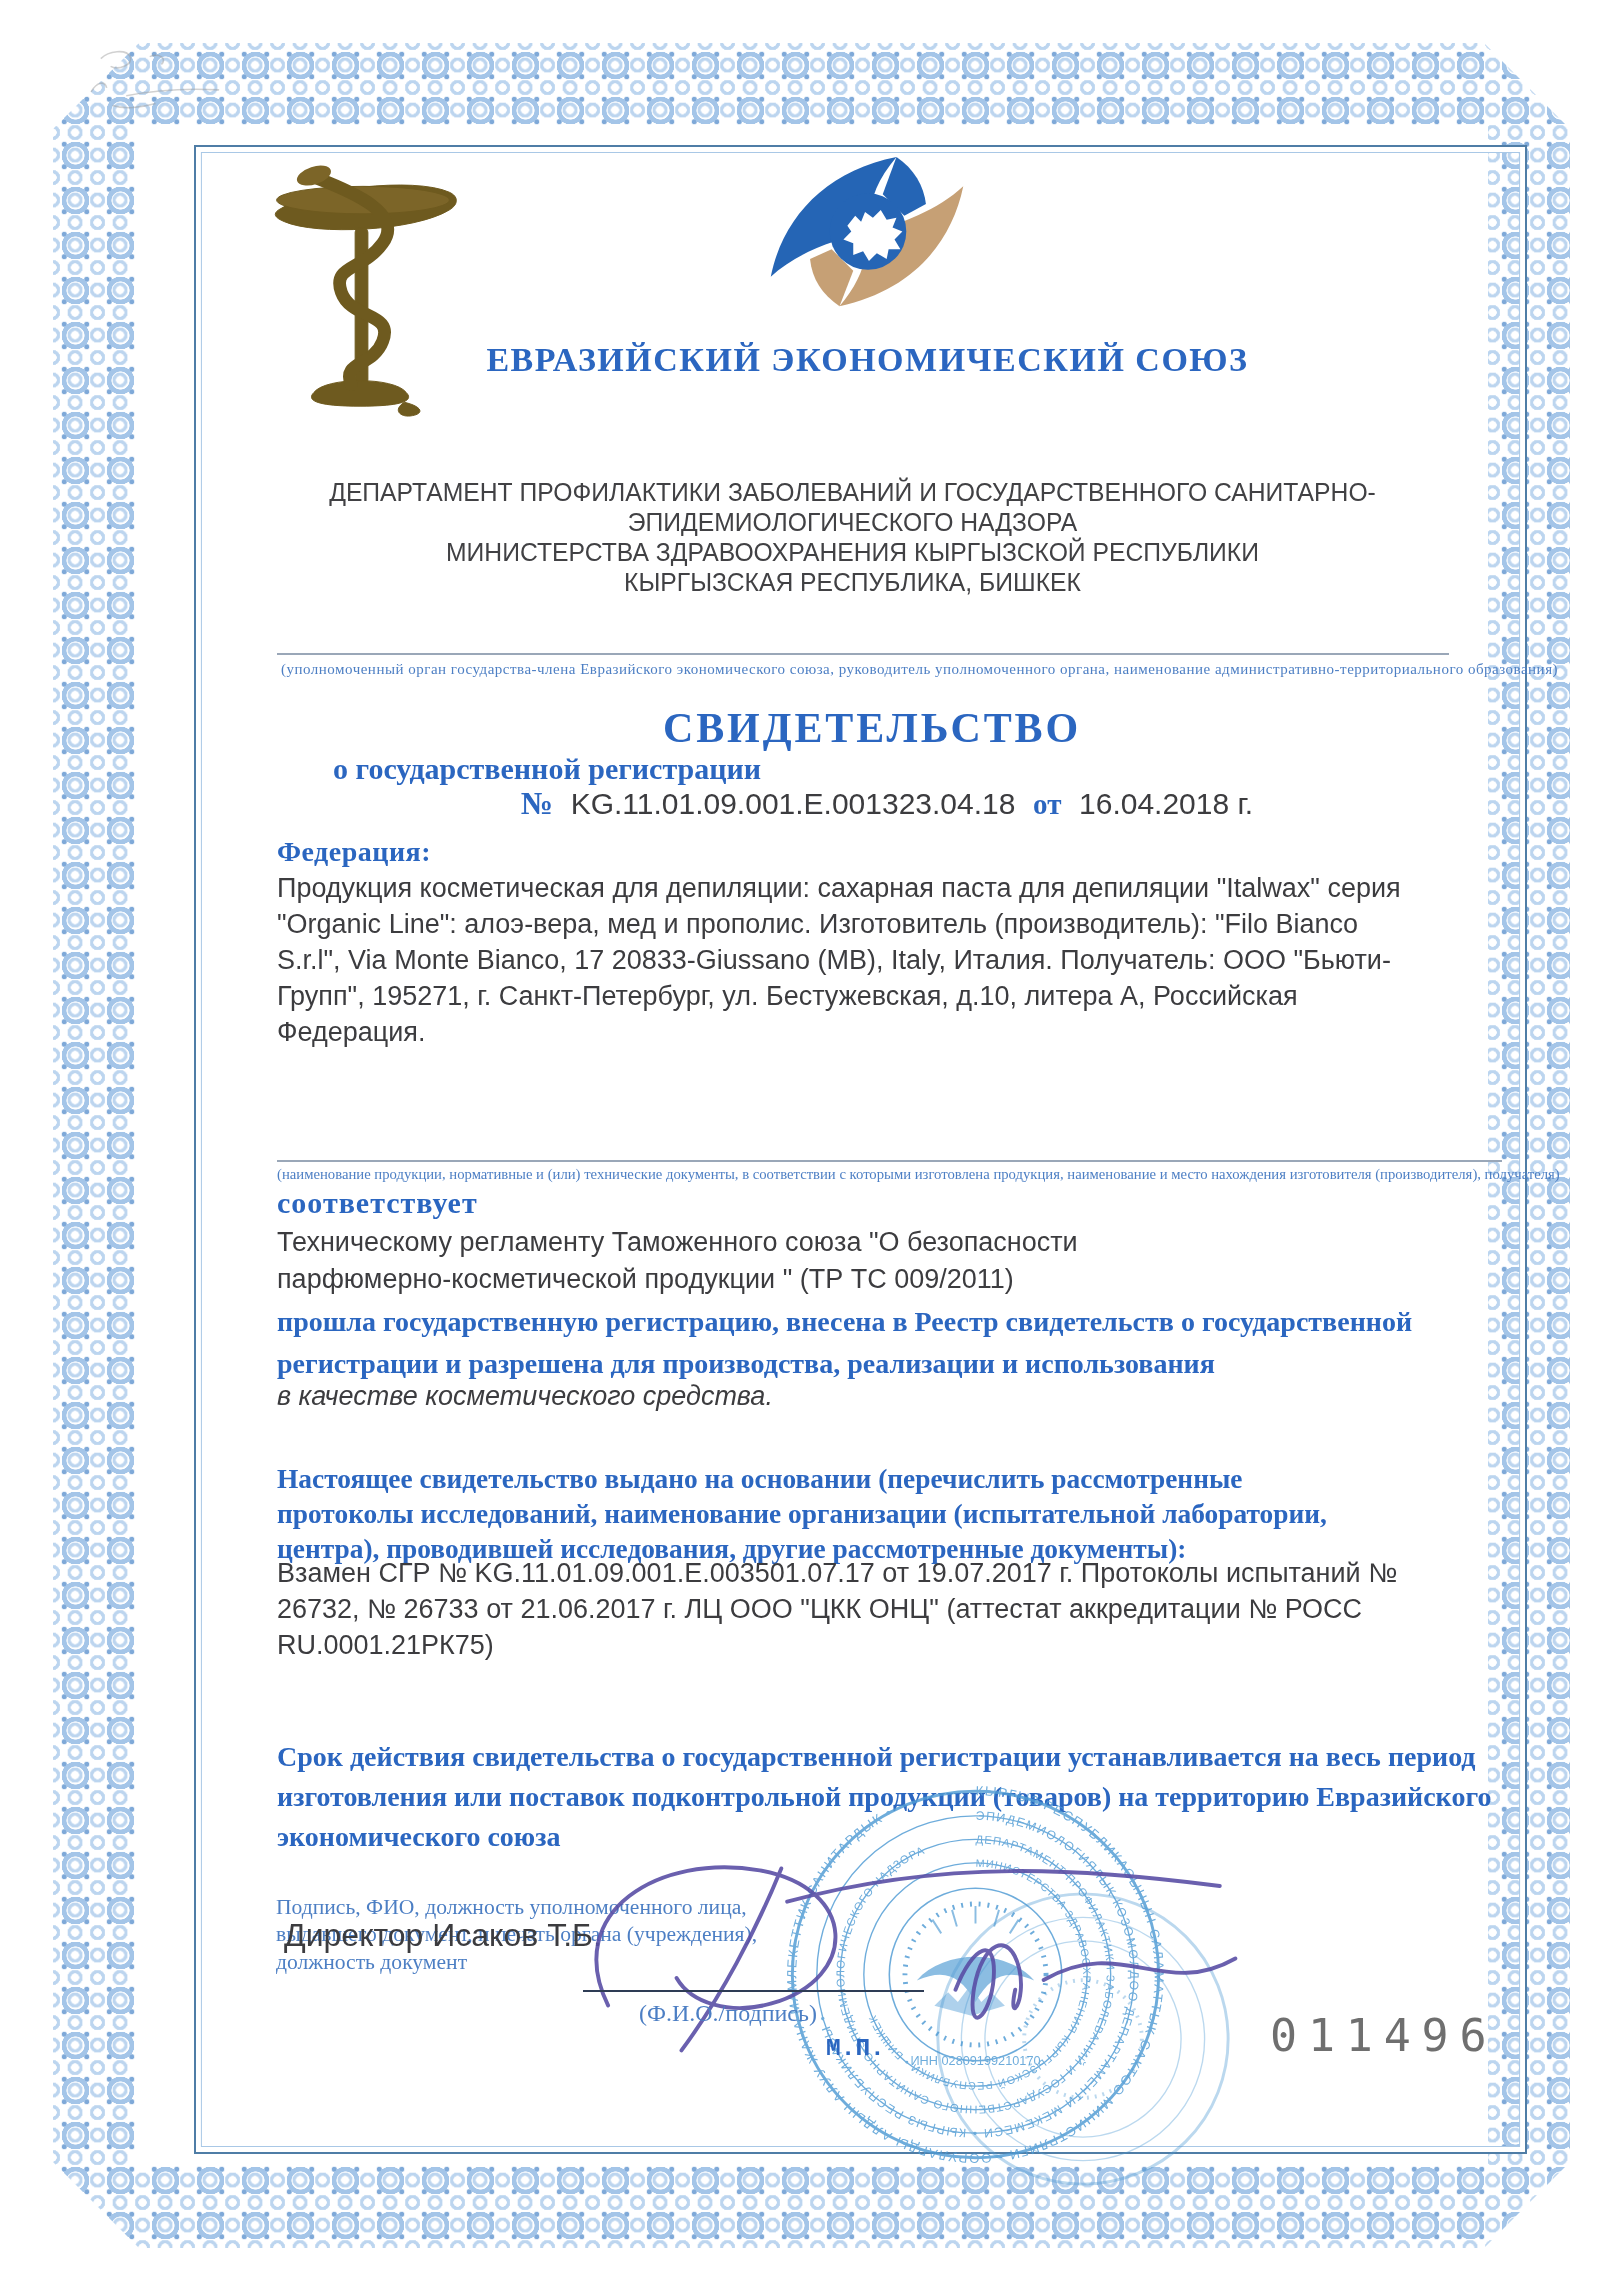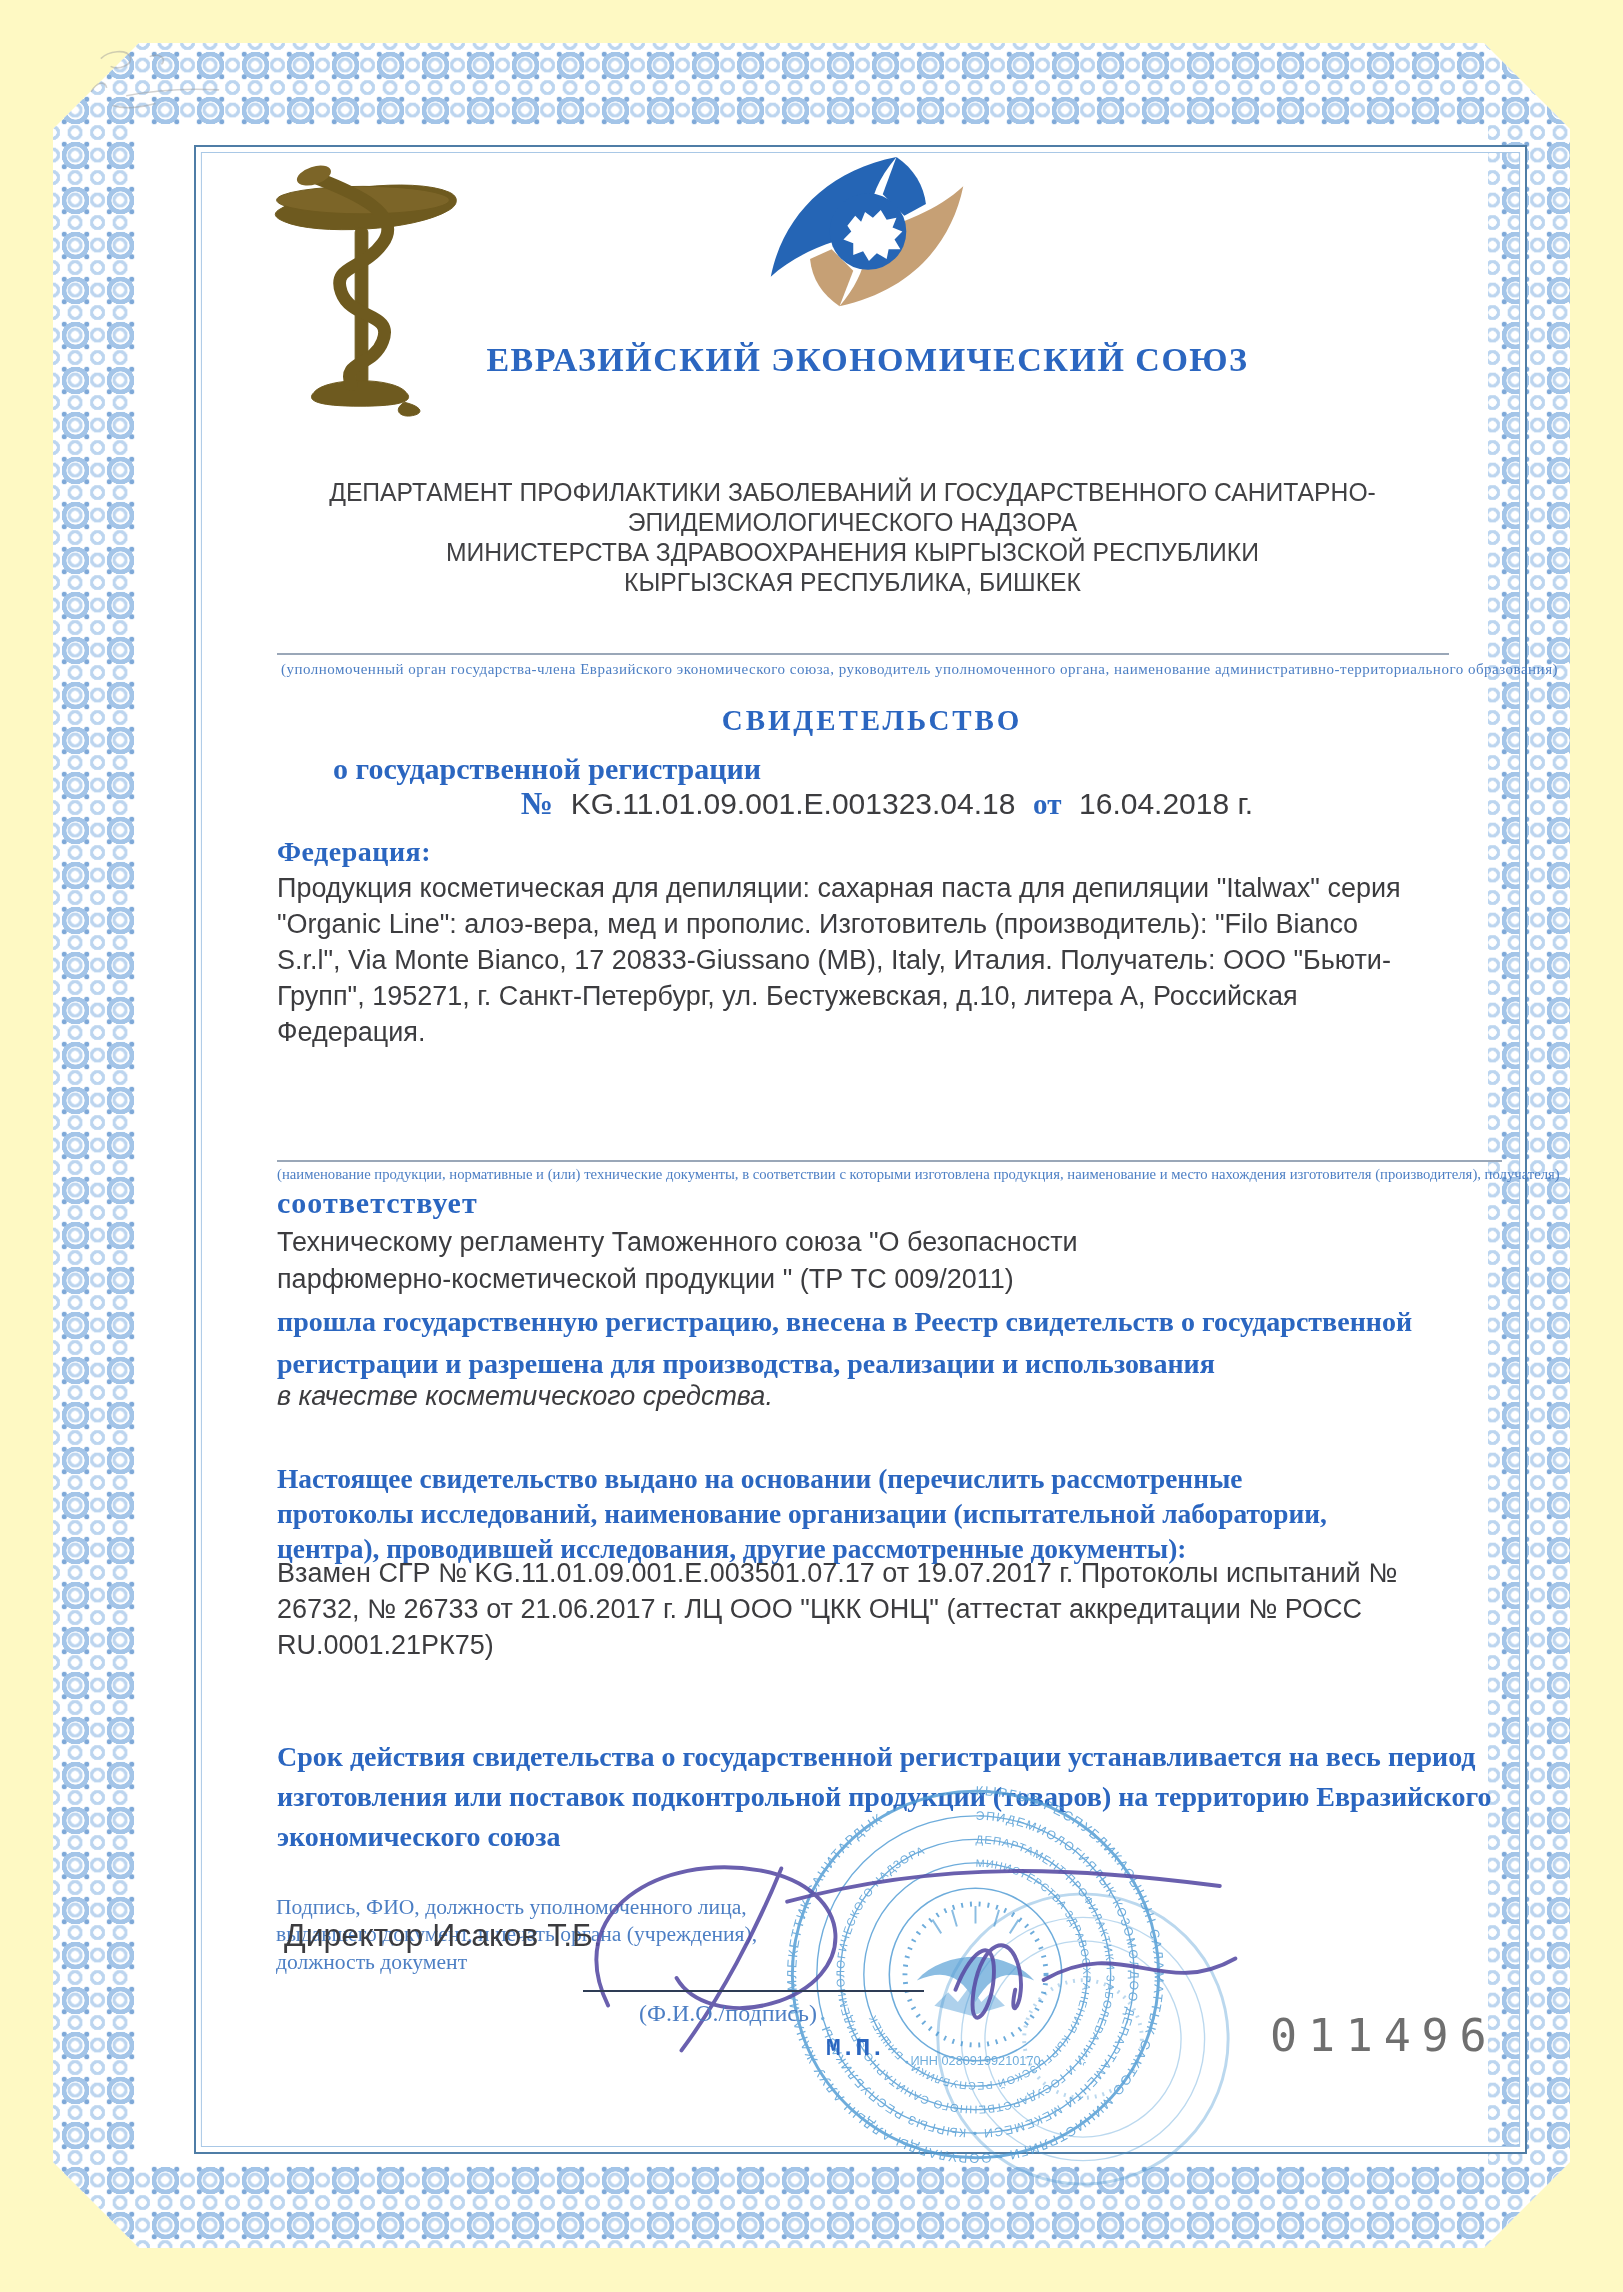--- a/index.html
+++ b/index.html
@@ -1,16 +1,16 @@
 <!DOCTYPE html>
 <html><head>
 <meta charset="utf-8">
 <style>
   html,body{margin:0;padding:0;background:#e8e8e8;}
-  .page{position:relative;width:1623px;height:2293px;background:#fef9c3;overflow:hidden;
+  .page{position:relative;width:1623px;height:2293px;background:#ffffff;overflow:hidden;
         font-family:"Liberation Serif",serif;}
   
   .border-band{position:absolute;left:53px;top:43px;right:53px;bottom:45px;background-color:#fff;
     background-image:
       radial-gradient(circle, rgba(255,255,255,0) 8.8px, #a4c5e8 9.3px, #a4c5e8 13.7px, rgba(255,255,255,0) 14px),
       radial-gradient(circle, rgba(255,255,255,0) 3.9px, #bcd5ef 4.4px, #bcd5ef 7.4px, rgba(255,255,255,0) 7.8px),
       radial-gradient(circle, #7fa9d8 0, #7fa9d8 2.4px, rgba(255,255,255,0) 2.9px);
     background-size:45px 45px,22.5px 22.5px,22.5px 22.5px;
     background-position:0 0,10.8px 10.8px,0 0;
     clip-path:polygon(86px 0,calc(100% - 86px) 0,100% 86px,100% calc(100% - 86px),calc(100% - 86px) 100%,86px 100%,0 calc(100% - 86px),0 86px);}
@@ -19,21 +19,21 @@
     border:2px solid #4f7da6;box-shadow:inset 0 0 0 4.9px #fff, inset 0 0 0 5.9px #a9c8e6;}
   
   .abs{position:absolute;}
   .blue-serif{color:#2b66c0;font-weight:bold;font-family:"Liberation Serif",serif;}
   .dark-sans{color:#3c3c3f;font-family:"Liberation Sans",sans-serif;}
   .caption{color:#4d7fc4;font-family:"Liberation Serif",serif;white-space:nowrap;}
   .rule{position:absolute;height:1.5px;background:#9aa7b8;}
   .union-title{left:294px;top:341px;width:1147px;text-align:center;font-size:34px;letter-spacing:1.5px;}
   .authority{left:235px;top:477px;width:1235px;text-align:center;font-size:26px;line-height:30px;
     color:#414144;font-family:"Liberation Sans",sans-serif;transform:scaleX(.95);transform-origin:50% 0;}
-  .cert-title{left:333px;top:704px;width:1078px;text-align:center;font-size:29px;letter-spacing:2.9px;}
+  .cert-title{left:333px;top:704px;width:1078px;text-align:center;font-size:42px;letter-spacing:2.9px;}
   .cert-sub{left:333px;top:752px;width:1078px;font-size:30px;}
   .num-row{left:446px;top:785px;width:882px;display:flex;justify-content:center;align-items:baseline;gap:17.6px;}
   .num-sign{font-size:32px;} .num-val{font-size:30px;} .ot{font-size:29px;} .date-val{font-size:30px;}
   .prod-label{left:277px;top:836px;font-size:28px;letter-spacing:0.5px;}
   .prod-body{left:277px;top:870px;width:1129px;font-size:27px;line-height:36px;}
   .cap1{left:281px;top:661px;font-size:15px;letter-spacing:0.5px;}
   .cap2{left:277px;top:1166px;font-size:14.7px;}
   .sootv{left:277px;top:1186px;font-size:30px;letter-spacing:1px;}
   .compl{left:277px;top:1224px;width:897px;font-size:27px;line-height:37px;}
   .reg-state{left:277px;top:1301px;width:1230px;font-size:28px;line-height:42px;}

